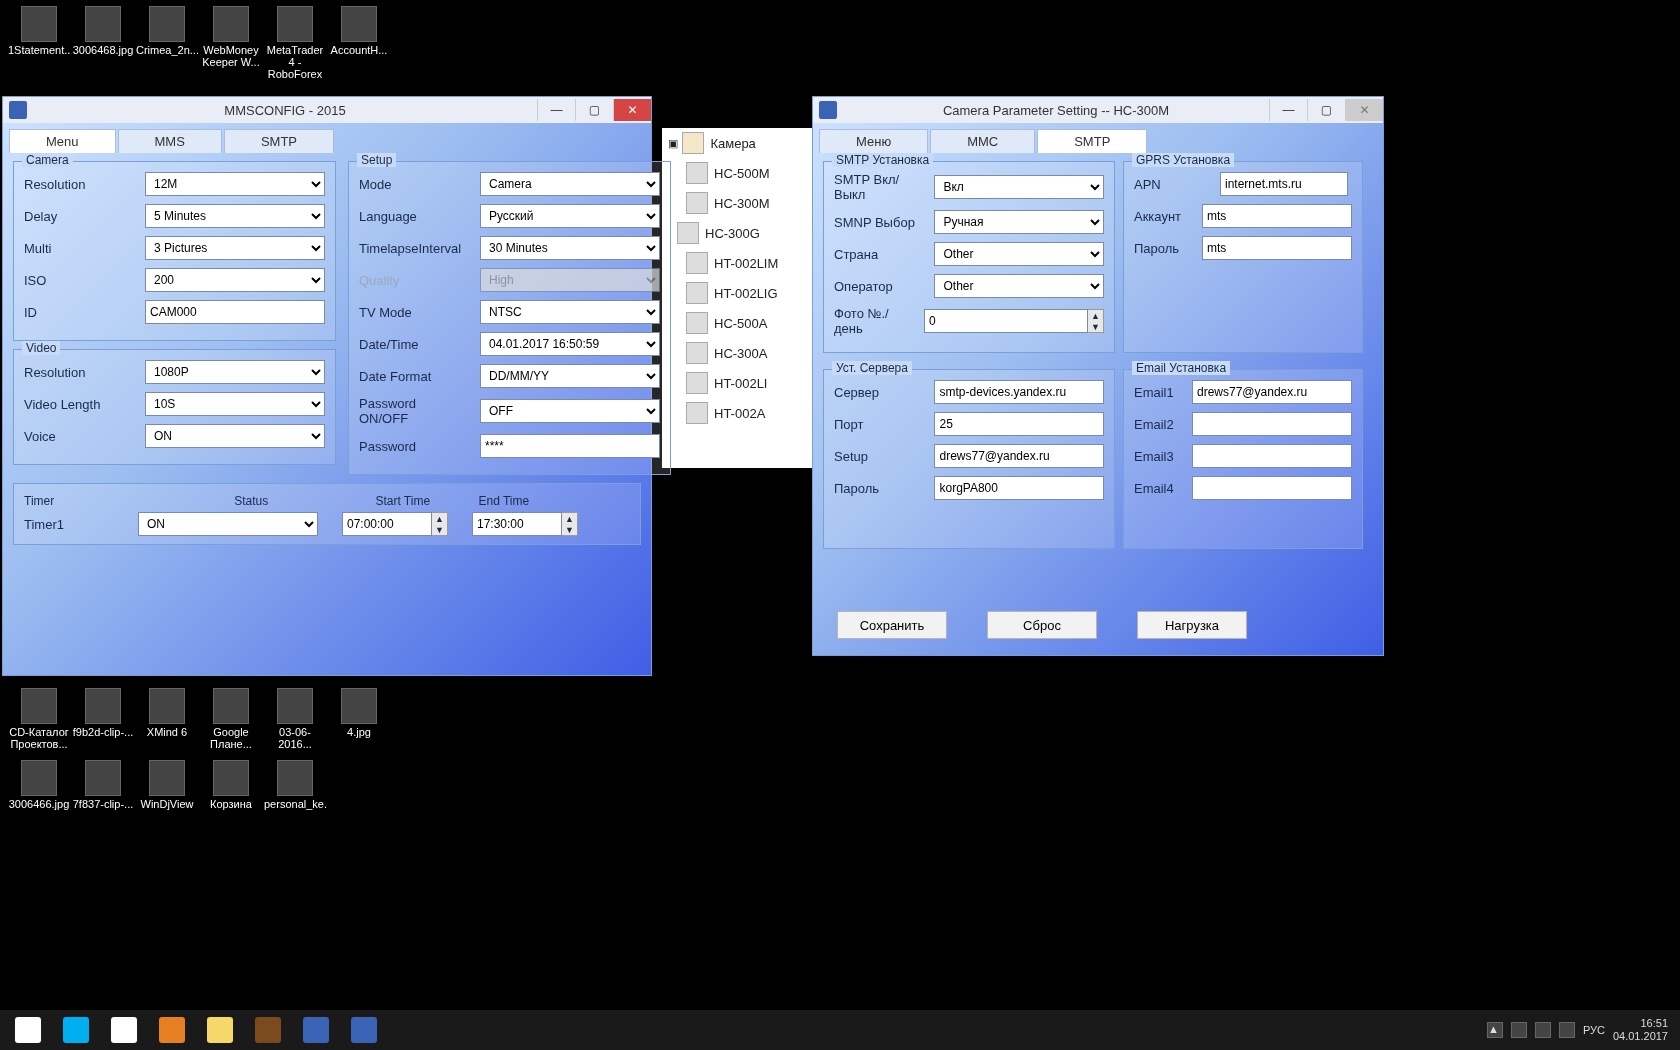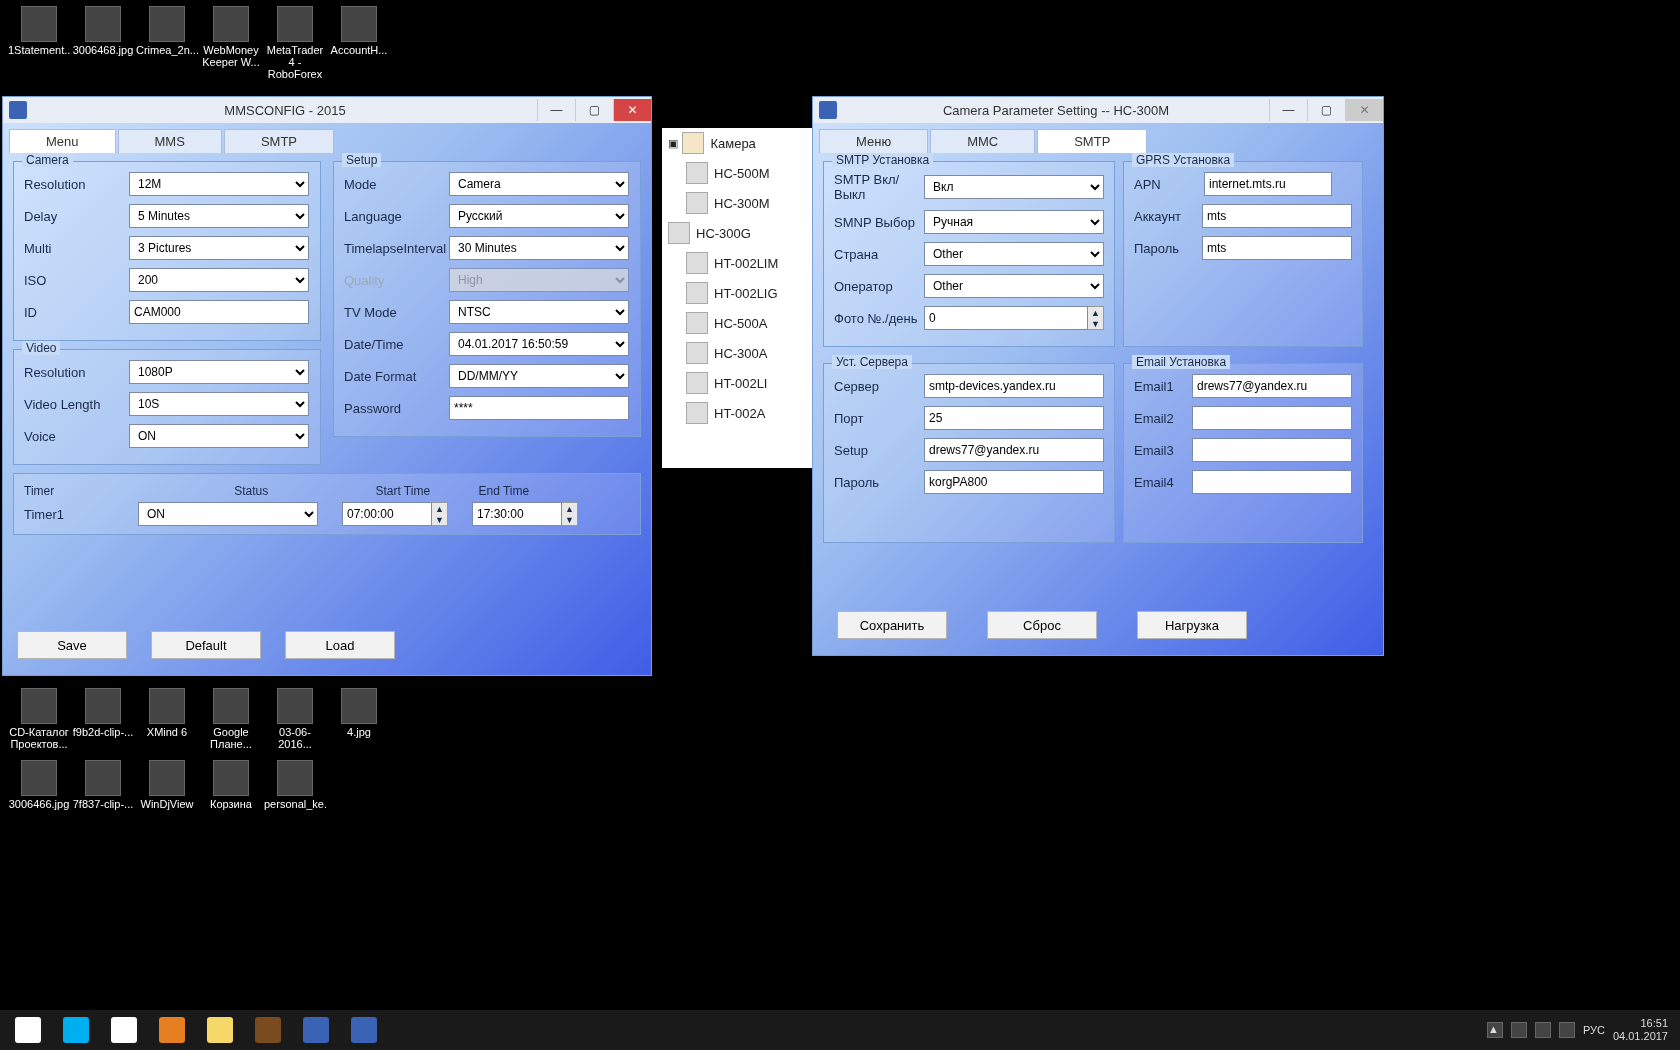--- a/index.html
+++ b/index.html
@@ -26,21 +26,21 @@
 .titlebar .wclose-dim { background: #ccc; color: #777; }
 
 .tabs { display: flex; padding: 6px 6px 0; }
 .tab { padding: 4px 36px; font-size: 13px; color: #333; background: #dfe9f7; border: 1px solid #a8bde0; border-bottom: none; margin-right: 2px; cursor: pointer; }
 .tab.active { background: #fff; }
 
 .body { padding: 8px 10px; font-size: 13px; color: #1a2a4a; }
 .group { border: 1px solid #7aa0d8; padding: 10px 10px 8px; margin-bottom: 8px; position: relative; background: rgba(255,255,255,0.15); }
 .group-title { position: absolute; top: -9px; left: 8px; padding: 0 4px; font-size: 12px; color: #1a2a4a; background: #c7dbf7; }
 
-.row { display: flex; align-items: center; margin-bottom: 8px; }
+.row { display: flex; align-items: center; margin-bottom: 8px; gap: 16px; }
 .lab { width: 105px; font-size: 13px; }
 .lab-s { width: 90px; }
 select, input[type=text] { width: 180px; height: 24px; font-size: 12px; border: 1px solid #7b8aa6; background: #fff; padding: 0 4px; }
 select.disabled { background: #ddd; color: #888; }
 
 .btn { width: 110px; height: 28px; background: #f2f2f2; border: 1px solid #b5b5b5; font-size: 13px; cursor: pointer; }
 .btnrow { display: flex; gap: 24px; padding: 6px 14px; }
 
 
 .w1-cols { display: flex; gap: 12px; }
@@ -81,21 +81,21 @@
   </div>
   <div id="exp-items">
       <div class="exp-row" style="padding-left: 24px;">
         <div class="eico"></div>
         <span>HC-500M</span>
       </div>
       <div class="exp-row" style="padding-left: 24px;">
         <div class="eico"></div>
         <span>HC-300M</span>
       </div>
-      <div class="exp-row" style="">
+      <div class="exp-row" style=" margin-left: 9px;">
         <div class="eico"></div>
         <span>HC-300G</span>
       </div>
       <div class="exp-row" style="padding-left: 24px;">
         <div class="eico"></div>
         <span>HT-002LIM</span>
       </div>
       <div class="exp-row" style="padding-left: 24px;">
         <div class="eico"></div>
         <span>HT-002LIG</span>
@@ -197,20 +197,24 @@
               <div class="lab">TV Mode</div>
               <select><option>NTSC</option></select>
             </div>
           <div class="row">
               <div class="lab">Date/Time</div>
               <select><option>04.01.2017 16:50:59</option></select>
             </div>
           <div class="row">
               <div class="lab">Date Format</div>
               <select><option>DD/MM/YY</option></select>
+            </div>
+          <div class="row">
+              <div class="lab">Password ON/OFF</div>
+              <select><option>OFF</option></select>
             </div>
           <div class="row">
               <div class="lab">Password</div>
               <input type="text" value="****" style="">
             </div>
         </div>
       </div>
     </div>
 
     <div class="group">
@@ -232,25 +236,20 @@
           </div>
         <div class="spin">
             <input type="text" value="17:30:00" style="">
             <div class="spbtn">
               <div>▲</div>
               <div>▼</div>
             </div>
           </div>
       </div>
     </div>
-  </div>
-  <div class="btnrow" style="position:absolute;bottom:10px;left:0;">
-    <button class="btn">Save</button>
-    <button class="btn">Default</button>
-    <button class="btn">Load</button>
   </div>
 </div>
 
 <div class="window" style="left:812px; top:96px; width:572px; height:560px;">
   <div class="titlebar">
     <div class="ticon"></div>
     <div class="spacer" style="text-align:center">Camera Parameter Setting -- HC-300M</div>
     <div class="wbtn">—</div>
     <div class="wbtn">▢</div>
     <div class="wbtn wclose-dim">✕</div>

